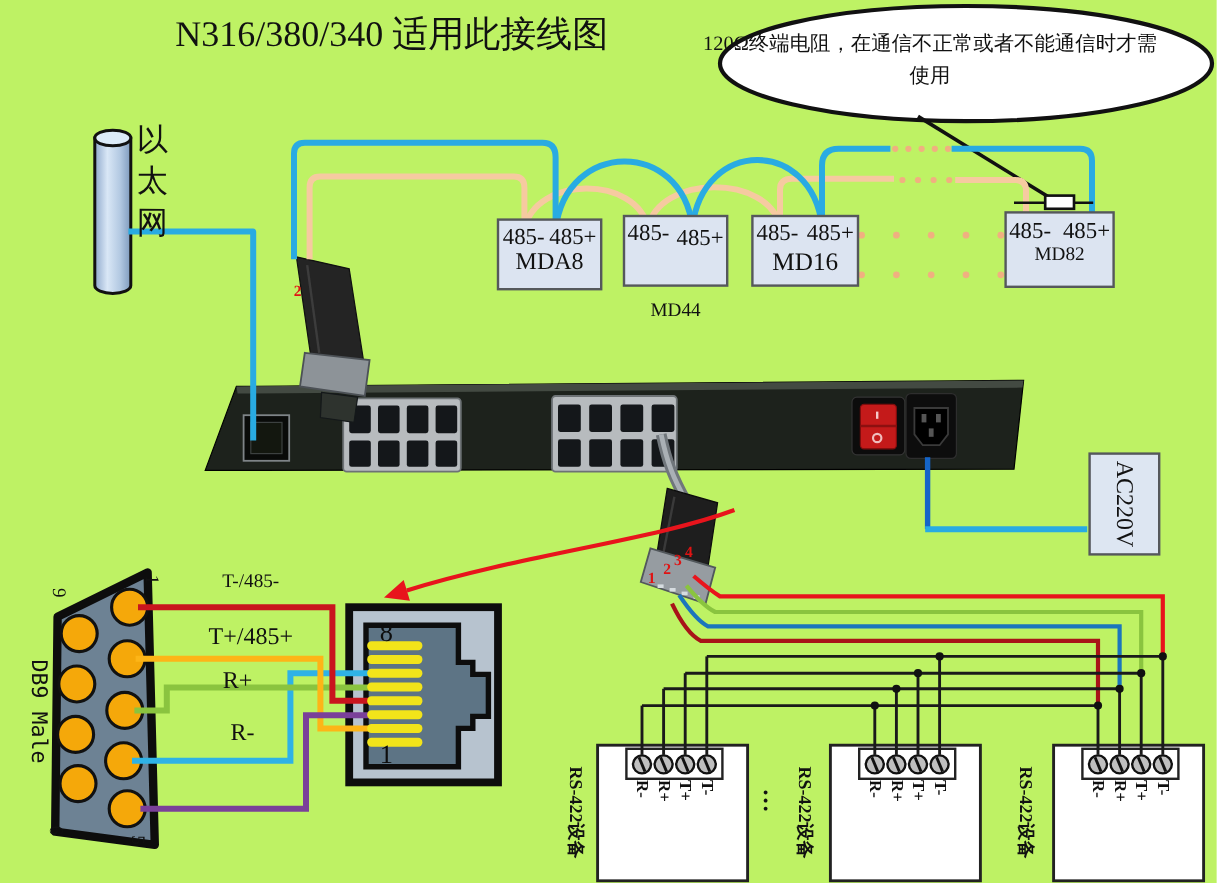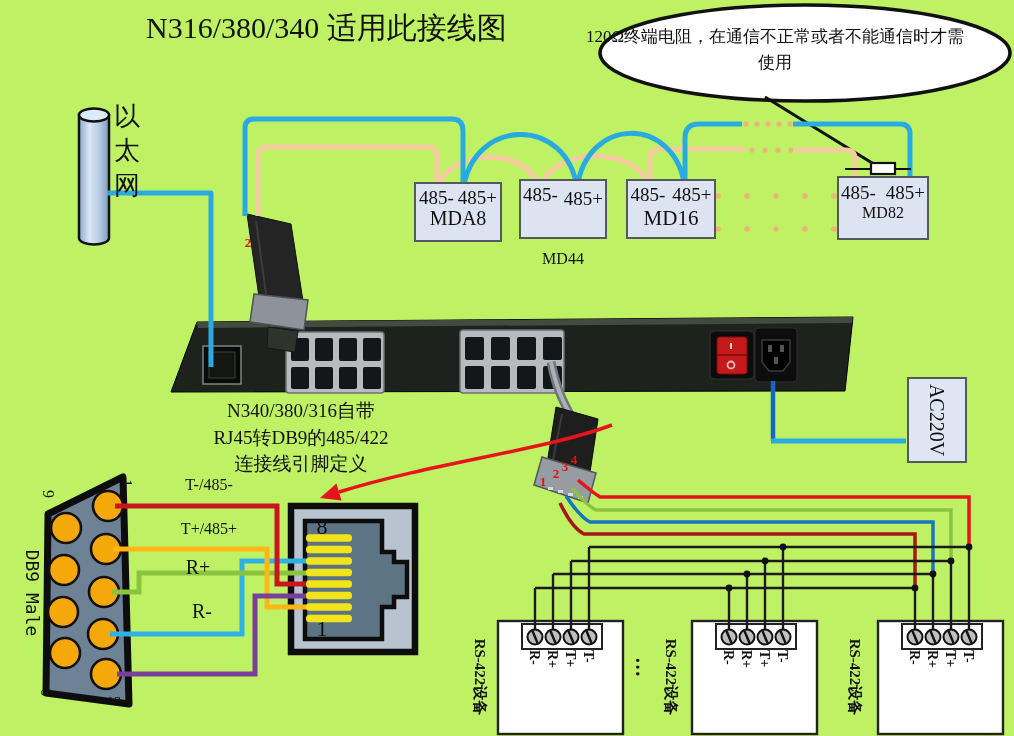--- a/index.html
+++ b/index.html
@@ -278,23 +278,20 @@
   </g>
 </svg>
 
 <div class="t" style="left:146px;top:8px;font-size:30px;white-space:nowrap;">N316/380/340 适用此接线图</div>
 
 <div class="t c" style="left:584px;top:24px;width:382px;font-size:17px;line-height:1.5;">120Ω终端电阻，在通信不正常或者不能通信时才需使用</div>
 
 <div class="t" style="left:114px;top:100px;width:30px;font-size:26px;line-height:1.32;word-break:break-all;">以太网</div>
 
 
-<div class="t c pre" style="left:176px;top:398px;width:250px;font-size:19px;line-height:1.4;">N340/380/316自带
-RJ45转DB9的485/422
-连接线引脚定义</div>
 
 <div class="t c rot" style="left:894px;top:409px;width:86px;height:22px;font-size:20px;">AC220V</div>
 
 <div class="t mdrow" style="left:417px;top:187px;width:82px;justify-content:center;gap:4px;">
   <span>485-</span>
   <span>485+</span>
 </div>
 <div class="t c" style="left:417px;top:207px;width:82px;font-size:20px;">MDA8</div>
 
 <div class="t mdrow" style="left:523px;top:184px;width:80px;justify-content:space-between;">
@@ -309,21 +306,21 @@
 </div>
 <div class="t c" style="left:627px;top:206px;width:88px;font-size:21px;">MD16</div>
 
 <div class="t mdrow" style="left:841px;top:182px;width:84px;justify-content:space-between;">
   <span>485-</span>
   <span>485+</span>
 </div>
 <div class="t c" style="left:838px;top:204px;width:90px;font-size:16px;">MD82</div>
 
 <div class="t c" style="left:150px;top:476px;width:118px;font-size:16px;">T-/485-</div>
-<div class="t c" style="left:148px;top:520px;width:122px;font-size:16px;">T+/485+</div>
+<div class="t c" style="left:148px;top:520px;width:122px;font-size:20px;">T+/485+</div>
 <div class="t c" style="left:158px;top:556px;width:80px;font-size:20px;">R+</div>
 <div class="t c" style="left:162px;top:600px;width:80px;font-size:20px;">R-</div>
 
 <div class="t c rot" style="left:-36px;top:583px;width:138px;height:20px;font-size:18px;font-family:'DejaVu Sans Mono','Liberation Mono',monospace;">DB9 Male</div>
 <div class="t rn" style="left:119px;top:475px;">1</div>
 <div class="t rn" style="left:41px;top:486px;">9</div>
 <div class="t rn" style="left:39px;top:684px;">6</div>
 <div class="t rn" style="left:107px;top:692px;">5</div>
 
 <div class="t c" style="left:312px;top:514px;width:20px;font-size:22px;color:#0d0d0d;">8</div>

